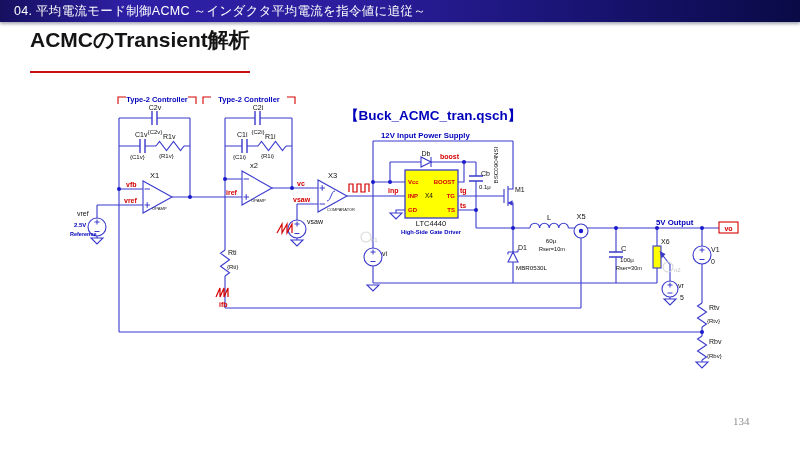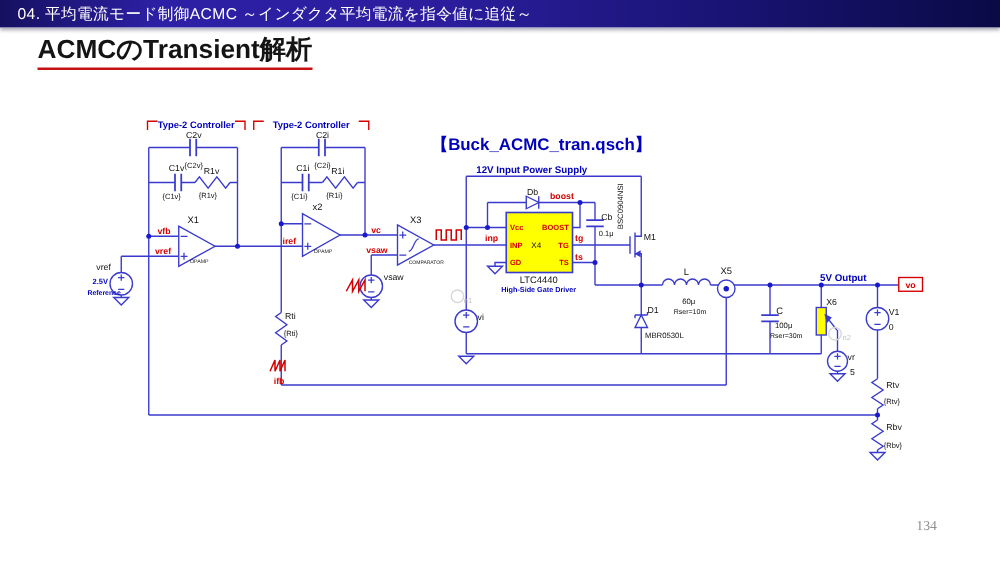--- a/index.html
+++ b/index.html
@@ -4,21 +4,21 @@
 <style>
   html,body{margin:0;padding:0;background:#fff;}
   body{width:800px;height:450px;overflow:hidden;position:relative;
        font-family:"Liberation Sans","DejaVu Sans",sans-serif;}
   .header-bar{position:absolute;left:0;top:0;width:800px;height:22px;
     background:linear-gradient(90deg,#161060 0%,#2e20a6 16%,#2b1d9c 45%,#191474 72%,#0a0a46 100%);
     box-shadow:0 2px 3px rgba(60,60,90,.45);
     display:flex;align-items:center;}
   .header-bar span{color:#fff;font-size:12.5px;padding-left:14px;letter-spacing:.3px;}
   .page-title{position:absolute;left:30px;top:27px;margin:0;font-size:21px;font-weight:600;
-    color:#141414;border-bottom:2px solid #c41212;padding-bottom:1px;line-height:1.25;}
+    color:#141414;border-bottom:2px solid #c41212;padding-bottom:18px;line-height:1.25;}
   .page-number{position:absolute;left:733px;top:415px;font-size:11px;color:#8f8f8f;font-family:Liberation Serif, serif;}
   svg{position:absolute;left:0;top:0;}
   text{font-family:"Liberation Sans","DejaVu Sans",sans-serif;}
   .t-blk{fill:#101010;}
   .t-red{fill:#d40000;font-weight:bold;}
   .t-blu{fill:#0000bb;font-weight:bold;}
   .t-gry{fill:#c2c2c2;}
   .t-tiny{fill:#202020;}
 </style>
 </head>

